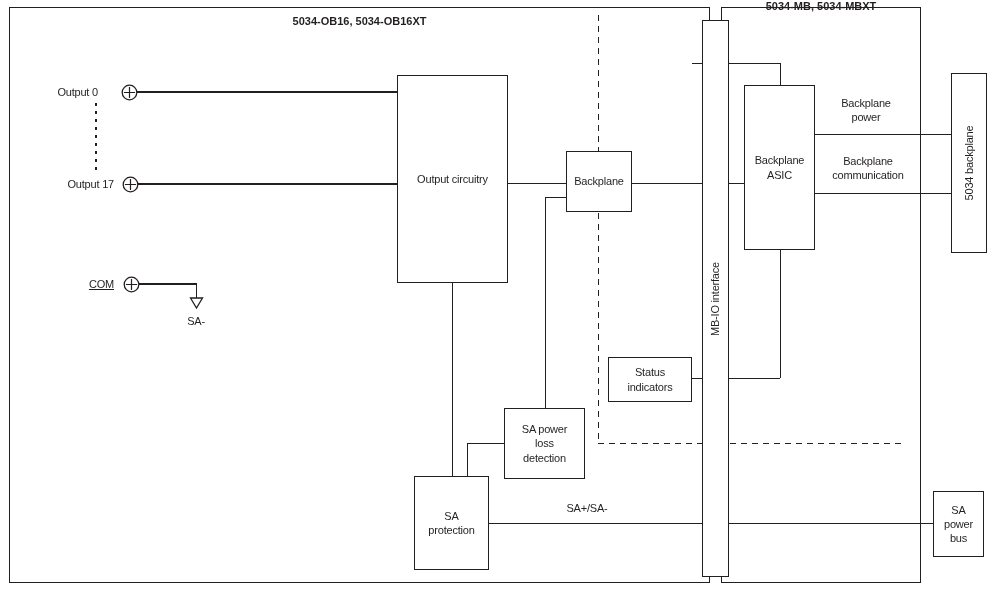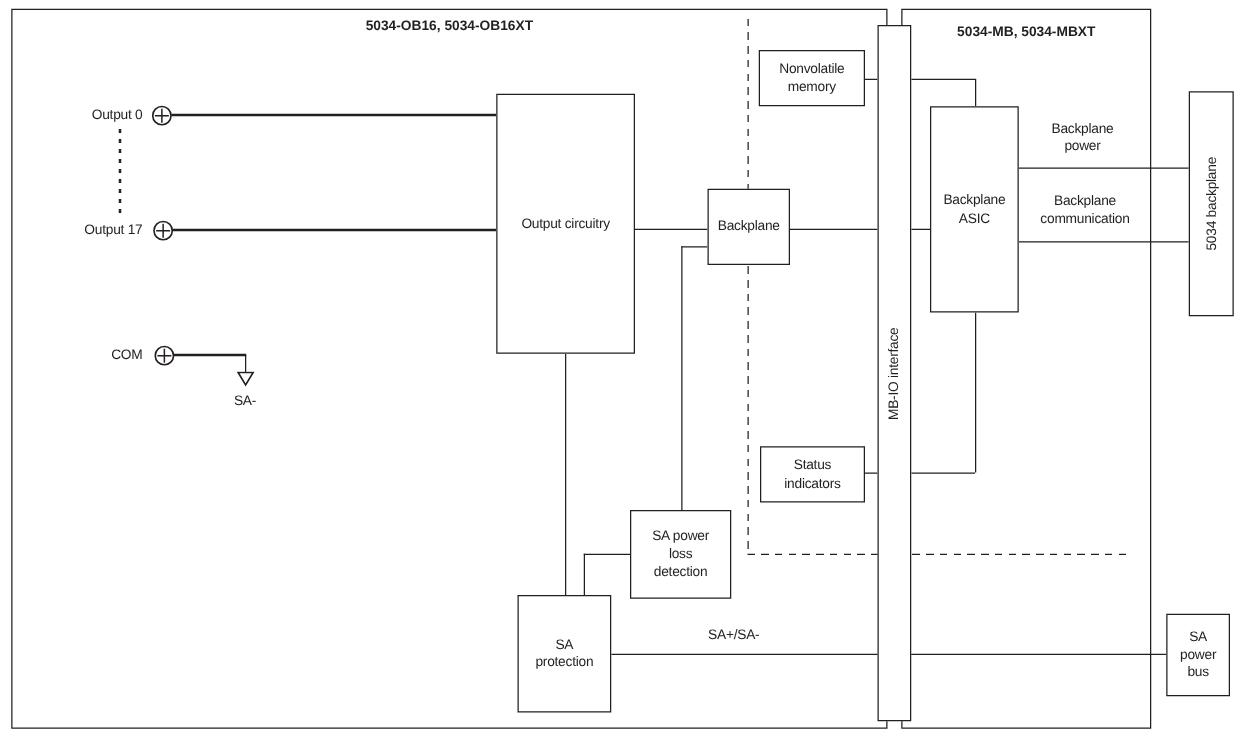--- a/index.html
+++ b/index.html
@@ -33,21 +33,21 @@
 </style>
 </head>
 <body>
 
 <div id="canvas">
 
   <div class="outline" style="left:9px;top:7px;width:701px;height:576px;"></div>
   <div class="outline" style="left:721px;top:7px;width:200px;height:576px;"></div>
 
   <div class="title" style="left:9px;top:15px;width:701px;">5034-OB16, 5034-OB16XT</div>
-  <div class="title" style="left:721px;top:20px;width:200px;">5034-MB, 5034-MBXT</div>
+  <div class="title" style="left:721px;top:0;width:200px;">5034-MB, 5034-MBXT</div>
 
   <div class="dash-v" style="left:597.5px;top:15px;height:428px;"></div>
   <div class="dash-h" style="left:598px;top:442.5px;width:305px;"></div>
 
   <div class="wire-h" style="left:137px;top:91.3px;width:260px;"></div>
   <div class="wire-h" style="left:137px;top:183.3px;width:260px;"></div>
   <div class="dot-v" style="left:95px;top:103px;height:69px;"></div>
   <div class="wire-h" style="left:138px;top:283.3px;width:59px;"></div>
   <div class="wire-v" style="left:195.5px;top:284px;height:14px;"></div>
 
@@ -62,55 +62,53 @@
   <div class="wire-v" style="left:779.5px;top:250px;height:128px;"></div>
   <div class="wire-h" style="left:815px;top:133.5px;width:136px;"></div>
   <div class="wire-h" style="left:815px;top:192.5px;width:136px;"></div>
   <div class="wire-h" style="left:545px;top:196.5px;width:21px;"></div>
   <div class="wire-v" style="left:544.5px;top:197px;height:211px;"></div>
   <div class="wire-v" style="left:451.5px;top:283px;height:193px;"></div>
   <div class="wire-h" style="left:467px;top:442.5px;width:37px;"></div>
   <div class="wire-v" style="left:466.5px;top:443px;height:33px;"></div>
   <div class="wire-h" style="left:489px;top:522.5px;width:444px;"></div>
 
-  <div class="lbl right" style="left:40px;top:85px;width:74px;">Output 0</div>
+  <div class="lbl right" style="left:24px;top:85px;width:74px;">Output 0</div>
   <span class="icon" style="left:121px;top:83.5px;">
     <svg width="17" height="17" viewBox="0 0 17 17">
         <circle cx="8.5" cy="8.5" r="7.3" fill="#fff" stroke="#231f20" stroke-width="1.3"></circle>
         <path d="M8.5 2.9 V14.1 M2.9 8.5 H14.1" stroke="#231f20" stroke-width="1.2" fill="none"></path>
       </svg>
   </span>
 
   <div class="lbl right" style="left:40px;top:177px;width:74px;">Output 17</div>
   <span class="icon" style="left:122px;top:175.5px;">
     <svg width="17" height="17" viewBox="0 0 17 17">
         <circle cx="8.5" cy="8.5" r="7.3" fill="#fff" stroke="#231f20" stroke-width="1.3"></circle>
         <path d="M8.5 2.9 V14.1 M2.9 8.5 H14.1" stroke="#231f20" stroke-width="1.2" fill="none"></path>
       </svg>
   </span>
 
-  <div class="lbl right" style="left:40px;top:277px;width:74px;">COM</div>
+  <div class="lbl right" style="left:40px;top:277px;width:74px;text-decoration:underline;">COM</div>
   <span class="icon" style="left:123px;top:275.5px;">
     <svg width="17" height="17" viewBox="0 0 17 17">
         <circle cx="8.5" cy="8.5" r="7.3" fill="#fff" stroke="#231f20" stroke-width="1.3"></circle>
         <path d="M8.5 2.9 V14.1 M2.9 8.5 H14.1" stroke="#231f20" stroke-width="1.2" fill="none"></path>
       </svg>
   </span>
 
   <span class="icon" style="left:188.5px;top:297px;">
     <svg width="15" height="13" viewBox="0 0 15 13">
         <polygon points="1.5,1 13.5,1 7.5,11" fill="#fff" stroke="#231f20" stroke-width="1.3"></polygon>
       </svg>
   </span>
   <div class="lbl center" style="left:171px;top:314px;width:50px;">SA-</div>
 
   <div class="box" style="left:397px;top:75px;width:111px;height:208px;text-align:center;">Output circuitry</div>
   <div class="box" style="left:566px;top:151px;width:66px;height:61px;">Backplane</div>
-  <div class="box" style="left:607px;top:40px;width:85px;height:45px;">Nonvolatile
-memory</div>
   <div class="box" style="left:504px;top:408px;width:81px;height:71px;">SA power
 loss
 detection</div>
   <div class="box" style="left:608px;top:357px;width:84px;height:45px;">Status
 indicators</div>
   <div class="box" style="left:414px;top:476px;width:75px;height:94px;">SA
 protection</div>
   <div class="box" style="left:744px;top:85px;width:71px;height:165px;">Backplane
 ASIC</div>
   <div class="box" style="left:933px;top:491px;width:51px;height:66px;">SA

